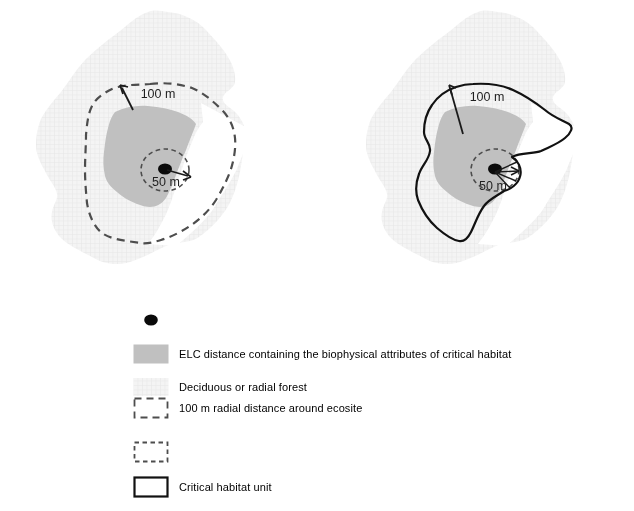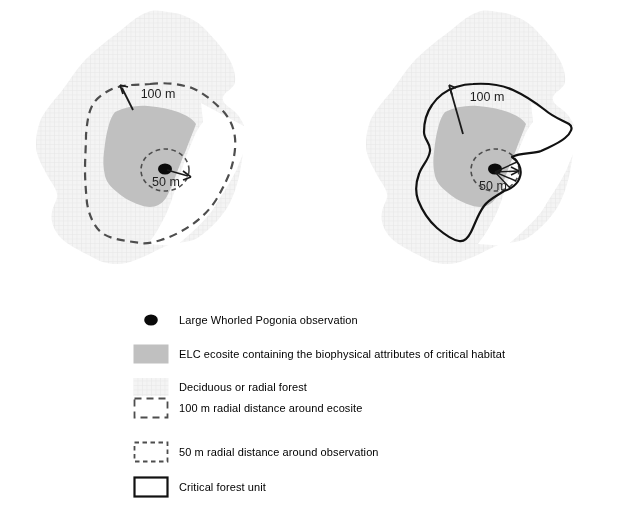--- a/index.html
+++ b/index.html
@@ -111,52 +111,50 @@
       <text x="493" y="190" text-anchor="middle" font-size="12.5" fill="#1f1f1f">50 m</text>
     </g>
   </svg>
 
   <div class="legend">
 
     <div class="legend-row r1">
       <svg class="swatch" viewBox="0 0 36 22">
         <ellipse cx="18" cy="11" rx="6.8" ry="5.6" fill="#0a0a0a"></ellipse>
       </svg>
-      <span class="lbl">Large Whorled Pogonia observation</span>
     </div>
 
     <div class="legend-row r2">
       <svg class="swatch" viewBox="0 0 36 22">
         <rect x="0.5" y="1.5" width="35" height="19" fill="#c0c0c0"></rect>
       </svg>
-      <span class="lbl">ELC ecosite containing the biophysical attributes of critical habitat</span>
+      <span class="lbl">ELC distance containing the biophysical attributes of critical habitat</span>
     </div>
 
     <div class="legend-row r3">
       <svg class="swatch" viewBox="0 0 36 22">
         <rect x="0.5" y="2" width="35" height="18" fill="url(#forestPattern)"></rect>
       </svg>
       <span class="lbl">Deciduous or radial forest</span>
     </div>
 
     <div class="legend-row r4">
       <svg class="swatch" viewBox="0 0 36 22">
         <rect x="1.5" y="1.5" width="33" height="19" fill="#ffffff" stroke="#4d4d4d" stroke-width="1.8" stroke-dasharray="7 5"></rect>
       </svg>
       <span class="lbl">100 m radial distance around ecosite</span>
     </div>
 
     <div class="legend-row r5">
       <svg class="swatch" viewBox="0 0 36 22">
         <rect x="1.5" y="1.5" width="33" height="19" fill="#ffffff" stroke="#4d4d4d" stroke-width="1.8" stroke-dasharray="4.5 3.5"></rect>
       </svg>
-      <span class="lbl">50 m radial distance around observation</span>
     </div>
 
     <div class="legend-row r6">
       <svg class="swatch" viewBox="0 0 36 22">
         <rect x="1.5" y="1.5" width="33" height="19" fill="#ffffff" stroke="#111111" stroke-width="2.2"></rect>
       </svg>
-      <span class="lbl">Critical forest unit</span>
+      <span class="lbl">Critical habitat unit</span>
     </div>
 
   </div>
 </div>
 
 </body></html>

